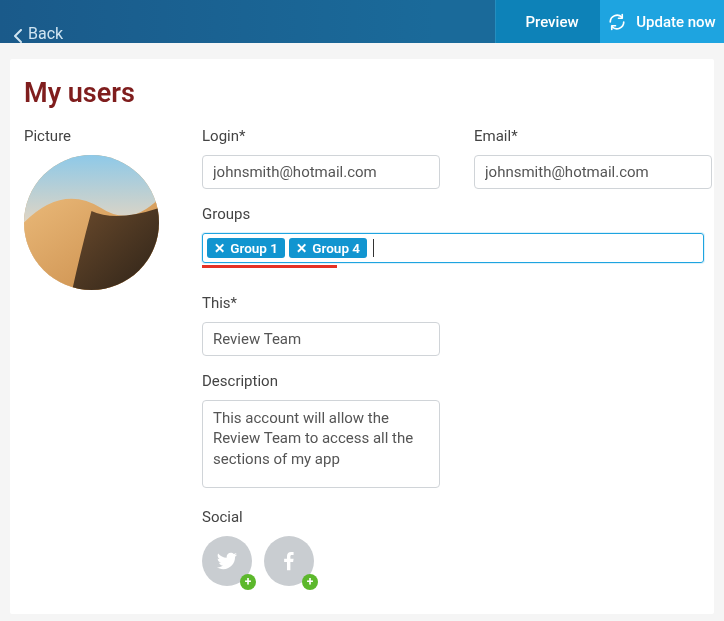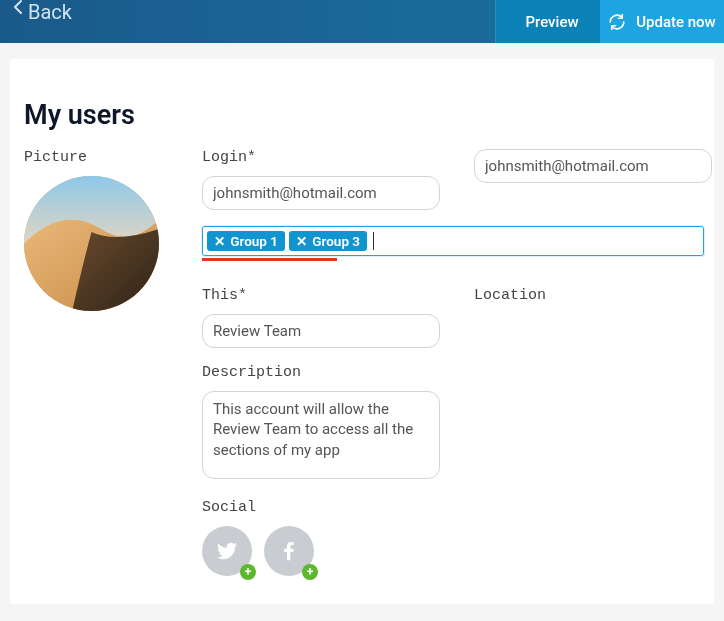--- a/index.html
+++ b/index.html
@@ -14,24 +14,24 @@
   }
   .topbar {
     display: flex;
     height: 43px;
     background: linear-gradient(90deg, #1a5a8a 0%, #1a6a9a 60%, #1a6a9a 100%);
     color: #fff;
     align-items: stretch;
   }
   .back-btn {
     display: flex;
-    align-items: flex-start;
+    align-items: flex-end;
     gap: 6px;
     padding: 0 14px;
-    font-size: 20px;
+    font-size: 16px;
     cursor: pointer;
     color: #cfe4f1;
   }
   .back-btn svg { width: 8px; height: 14px; }
   .topbar-spacer { flex: 1; }
   .preview-btn {
     display: flex;
     align-items: center;
     justify-content: center;
     width: 105px;
@@ -56,36 +56,34 @@
   .update-btn svg { width: 18px; height: 18px; }
   .page {
     background: #fff;
     margin: 16px 10px 0 10px;
     padding: 18px 14px 12px 14px;
     border-radius: 2px;
   }
   .page-title {
     font-size: 27px;
     font-weight: 600;
-    color: #0f172a;
+    color: #7f1d1d;
     margin-bottom: 18px;
-    margin-top: 22px;
   }
   .form-grid {
     display: grid;
     grid-template-columns: 170px 1fr;
     gap: 0 8px;
   }
   .picture-col {}
   .picture-label, .field-label {
     font-size: 15px;
     color: #444;
     margin-bottom: 10px;
     display: block;
-    font-family: Liberation Mono, monospace;
   }
   .avatar {
     width: 135px;
     height: 135px;
     border-radius: 50%;
     overflow: hidden;
     margin-top: 4px;
     background: #c9a876;
     cursor: pointer;
   }
@@ -96,21 +94,21 @@
     grid-template-columns: 238px 238px;
     gap: 0 34px;
     margin-bottom: 16px;
     align-items: start;
   }
   .row.single { grid-template-columns: 238px; }
   .field {}
   .text-input, .textarea {
     width: 100%;
     border: 1px solid #d0d4d8;
-    border-radius: 12px;
+    border-radius: 4px;
     font-size: 15px;
     color: #555;
     padding: 7px 10px;
     font-family: inherit;
     background: #fff;
   }
   .groups-field {
     grid-column: 1 / span 2;
     width: 502px;
     position: relative;
@@ -251,49 +249,50 @@
     </div>
 
     <div class="fields-col">
 
       <div class="row">
         <div class="field">
           <span class="field-label">Login*</span>
           <input class="text-input" value="johnsmith@hotmail.com" style="">
         </div>
         <div class="field">
+          <span class="field-label">Email*</span>
           <input class="text-input" value="johnsmith@hotmail.com" style="">
         </div>
       </div>
 
       <div class="row">
         <div class="field groups-field">
+          <span class="field-label">Groups</span>
           <div class="groups-wrap">
             <span class="tag">
               <span class="tag-x">✕</span>
               <span>Group 1</span>
             </span>
             <span class="tag">
               <span class="tag-x">✕</span>
-              <span>Group 3</span>
+              <span>Group 4</span>
             </span>
             <span class="groups-cursor"></span>
             <input class="groups-input" style="">
           </div>
           <div class="red-underline"></div>
         </div>
       </div>
 
       <div class="row" style="margin-top:26px;">
         <div class="field">
           <span class="field-label">This*</span>
           <input class="text-input" value="Review Team" style="">
         </div>
         <div class="field">
-          <span class="field-label">Location</span>
         </div>
       </div>
 
       <div class="row single">
         <div class="field">
           <span class="field-label">Description</span>
           <textarea class="textarea" style="">This account will allow the Review Team to access all the sections of my app</textarea>
         </div>
       </div>
 

